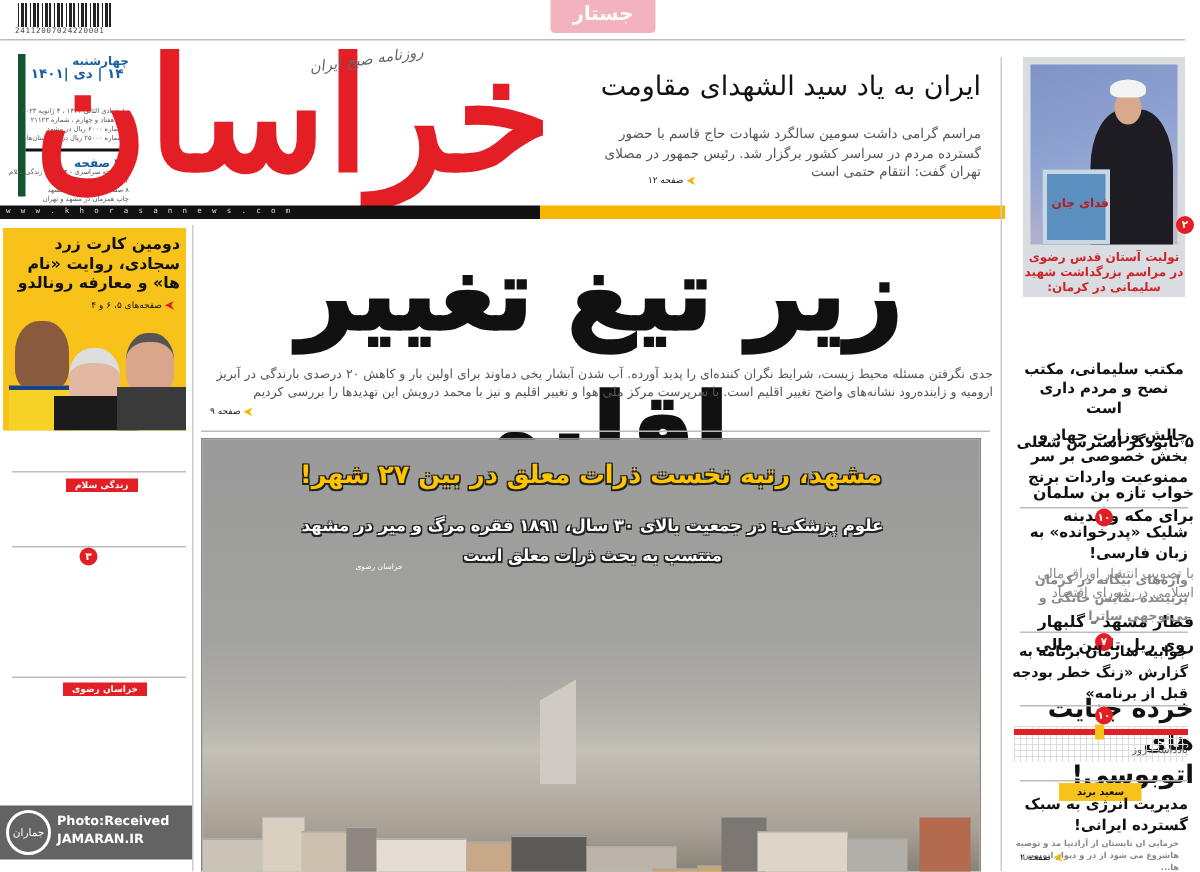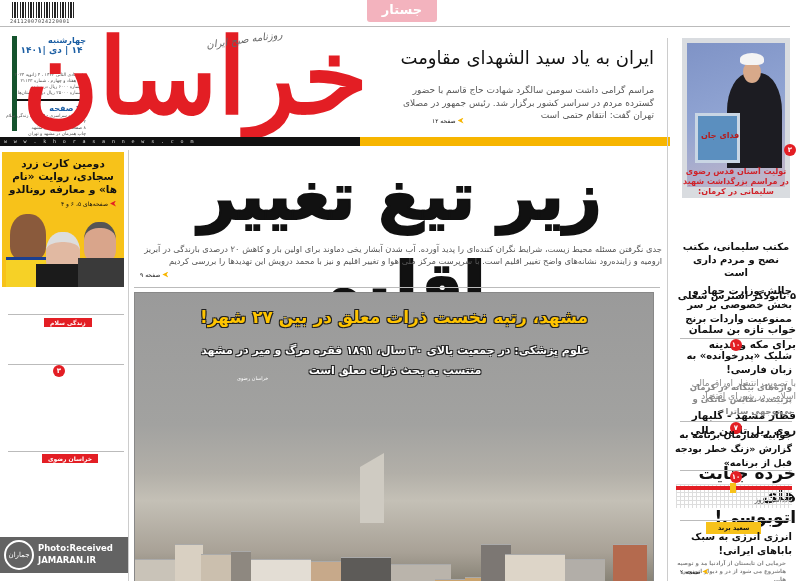--- a/index.html
+++ b/index.html
@@ -54,37 +54,37 @@
   .photo-headline { left: 0; top: 14px; width: 100%; text-align: center; font-size: 17px; font-weight: bold; color: #ffc400; text-shadow: 1px 1px 0 #222, -1px 1px 0 #222, 1px -1px 0 #222, -1px -1px 0 #222; }
   .photo-sub { left: 20px; top: 48px; width: 480px; text-align: center; font-size: 11px; font-weight: bold; color: #fff; line-height: 20px; text-shadow: 1px 1px 0 #222, -1px 1px 0 #222, 1px -1px 0 #222, -1px -1px 0 #222; }
   .photo-source { left: 102px; top: 82px; font-size: 5px; color: #fff; }
   .bldg { position: absolute; bottom: 0; background: #d8d0c2; border-top: 1px solid #aaa; }
   .tower { position: absolute; background: #cfcbc2; }
   .trees { position: absolute; bottom: 0; left: 0; width: 100%; height: 36px;
     background: radial-gradient(circle at 8% 60%, #2f3a24 0 18px, transparent 19px), radial-gradient(circle at 30% 70%, #34402a 0 22px, transparent 23px), radial-gradient(circle at 55% 75%, #2e3a25 0 20px, transparent 21px), radial-gradient(circle at 80% 70%, #3a4630 0 24px, transparent 25px), radial-gradient(circle at 95% 80%, #2e3a25 0 16px, transparent 17px); }
 
   
   .promo { left: 2px; top: 152px; width: 122px; height: 135px; background: #f7c21a; overflow: hidden; }
-  .promo-title { position: absolute; top: 5px; left: 4px; right: 4px; font-size: 10.5px; font-weight: bold; line-height: 13px; text-align: center; color: #111; }
+  .promo-title { position: absolute; top: 5px; left: 4px; right: 4px; font-size: 10.5px; font-weight: bold; line-height: 13px; color: #111; }
   .promo-ref { position: absolute; top: 48px; right: 8px; font-size: 6px; color: #111; }
   .promo-ref .arrow { background: #e31e24; }
   .face { position: absolute; border-radius: 45% 45% 30% 30%; }
   .left-item { right: 4px; width: 120px; text-align: right; font-weight: bold; margin-left: 25px; }
   .rule { height: 1px; background: #bbb; }
   .red-tag { display: inline-block; background: #e31e24; color: #fff; font-size: 6px; font-weight: bold; padding: 1px 6px; }
   .red-dot { display: inline-block; width: 12px; height: 12px; border-radius: 50%; background: #e31e24; color: #fff; font-size: 7px; font-weight: bold; text-align: center; line-height: 12px; }
   .grey-text { color: #888; font-weight: normal; }
 
   .watermark { left: 0; top: 537px; width: 128px; height: 36px; background: rgba(60,60,60,0.8); color: #fff; }
   .wm-logo { position: absolute; left: 4px; top: 3px; width: 30px; height: 30px; border: 2px solid #fff; border-radius: 50%; font-size: 7px; text-align: center; line-height: 26px; }
   .wm-text { position: absolute; left: 38px; top: 5px; font-size: 8.5px; line-height: 12px; direction: ltr; text-align: left; font-weight: bold; }
 
   
   .right-photo { left: 682px; top: 38px; width: 108px; height: 160px; background: #d9dce0; padding: 5px; }
-  .right-photo-inner { width: 98px; height: 144px; background: linear-gradient(160deg, #7f93c6 0%, #8fa3d2 45%, #c7b9c8 100%); position: relative; overflow: hidden; }
+  .right-photo-inner { width: 98px; height: 120px; background: linear-gradient(160deg, #7f93c6 0%, #8fa3d2 45%, #c7b9c8 100%); position: relative; overflow: hidden; }
   .cleric-robe { position: absolute; left: 40px; top: 30px; width: 55px; height: 95px; background: #1c1c22; border-radius: 40% 40% 0 0; }
   .cleric-face { position: absolute; left: 56px; top: 18px; width: 18px; height: 22px; background: #d8a98a; border-radius: 50%; }
   .cleric-turban { position: absolute; left: 53px; top: 10px; width: 24px; height: 12px; background: #f4f4f4; border-radius: 50% 50% 30% 30%; }
   .lectern { position: absolute; left: 8px; top: 70px; width: 45px; height: 50px; background: #5b8fbf; border: 3px solid #c9d6e4; }
   .lectern-text { position: absolute; left: 16px; top: 84px; font-size: 14px; color: #b41c1c; font-weight: bold; }
   .right-badge { left: 784px; top: 137px; }
   .right-caption-red { position: absolute; top: 129px; left: 0; width: 108px; font-size: 8px; color: #d0232a; font-weight: bold; text-align: center; line-height: 10px; }
   .right-caption { left: 682px; top: 240px; width: 108px; text-align: center; font-size: 10px; font-weight: bold; line-height: 13px; }
   .right-item { left: 674px; width: 118px; text-align: right; font-weight: bold; }
   .yellow-tag { display: inline-block; background: #f7c21a; color: #111; font-size: 6.5px; font-weight: bold; padding: 2px 12px; }
@@ -222,18 +222,18 @@
 <div class="abs right-item" style="top:428px; font-size:9.5px; line-height:14px;">جوابیه سازمان برنامه به گزارش «زنگ خطر بودجه قبل از برنامه»</div>
 <div class="abs rule" style="left:680px; top:470px; width:112px;"></div>
 <div class="abs" style="left:730px; top:464px;"><span class="red-dot">۱۰</span></div>
 
 <div class="abs note-box"></div>
 <div class="abs note-redbar"></div>
 <div class="abs note-yellow"></div>
 <div class="abs" style="left:676px; top:496px; width:116px; font-size:7px; color:#555;">یادداشت روز</div>
 <div class="abs rule" style="left:680px; top:520px; width:112px;"></div>
 <div class="abs" style="left:706px; top:515px;"><span class="yellow-tag">سعید برند</span></div>
-<div class="abs right-item" style="top:530px; font-size:10px; line-height:14px;">انرژی انرژی به سبک باباهای ایرانی!</div>
+<div class="abs right-item" style="top:530px; font-size:10px; line-height:14px;">مدیریت انرژی به سبک گسترده ایرانی!</div>
 <div class="abs right-item grey-text" style="top:559px; font-size:5.5px; line-height:8px; width:112px;">خرمایی ان تابستان از آرادنیا مد و توصیه هاشروع می شود از در و دیوار اتوبوس ها...</div>
 <div class="abs page-ref" style="left:680px; top:568px;">
   <span class="arrow"></span>
   <span>صفحه ۲</span>
 </div>
 
 </body></html>

